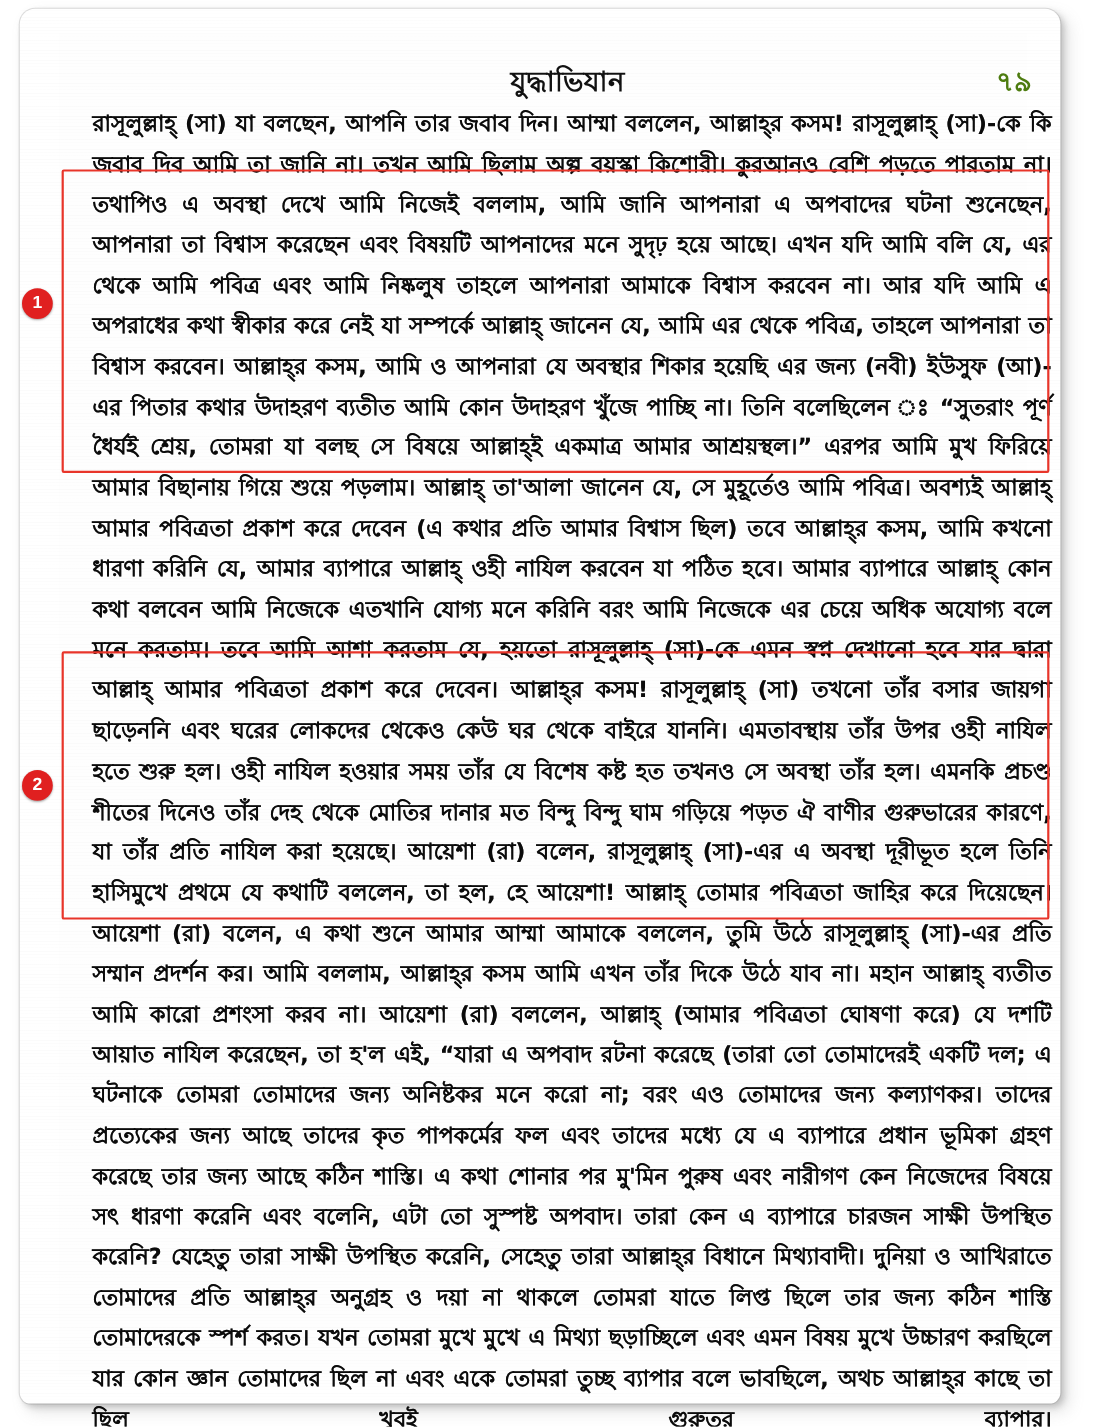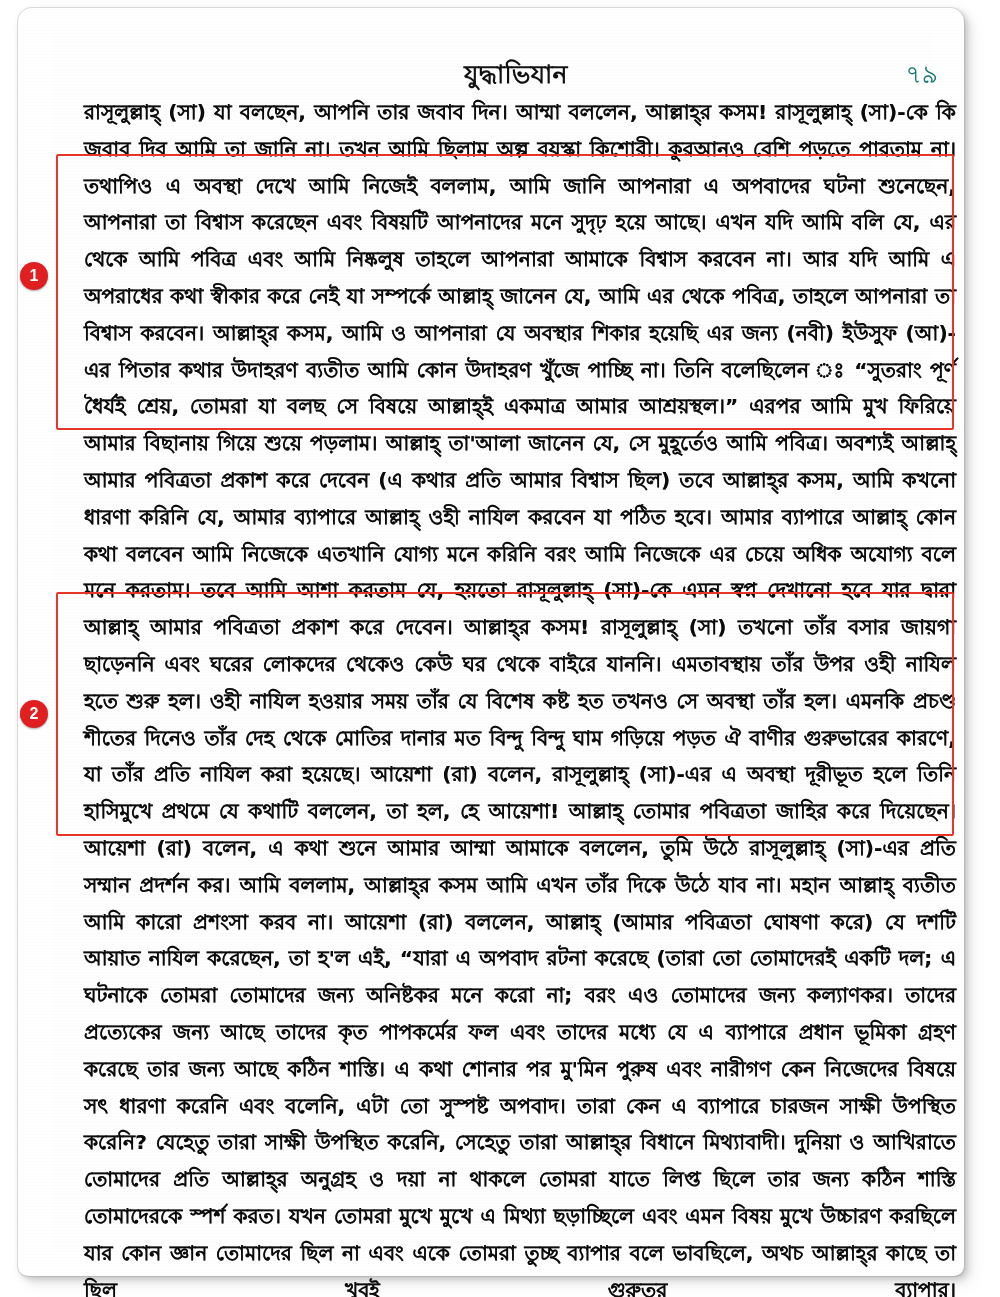--- a/index.html
+++ b/index.html
@@ -56,22 +56,22 @@
     font-weight: 700;
     color: #111;
     letter-spacing: 0.3px;
     white-space: nowrap;
   }
   .header-pageno {
     position: absolute;
     right: 4px;
     top: 0;
     font-size: 25px;
-    font-weight: 400;
-    color: #0f766e;
+    font-weight: 700;
+    color: #4d7c0f;
   }
 
   
   .body-col {
     position: absolute;
     left: 66px;
     top: 86px;
     width: 872px;
   }
   .para {

